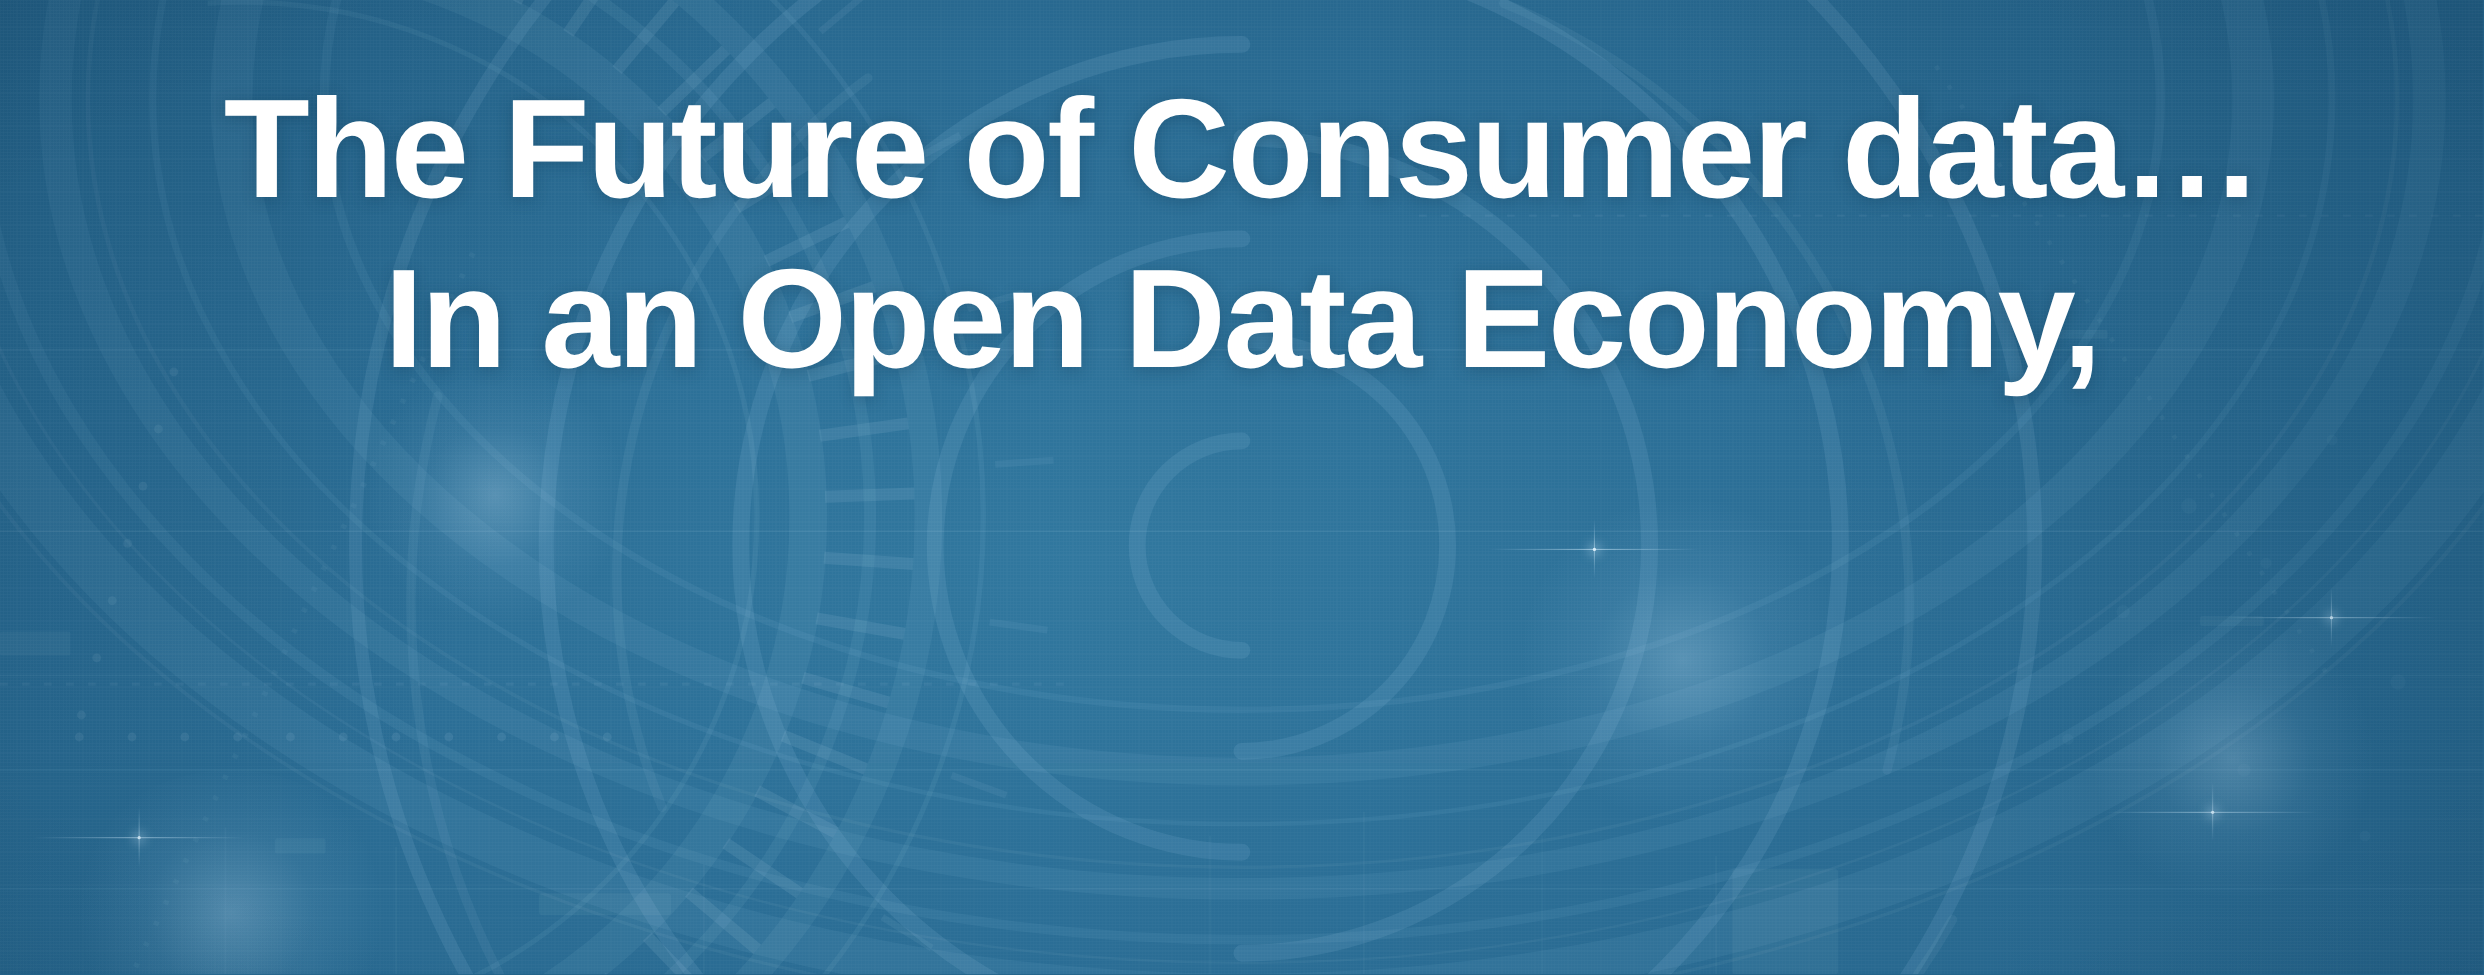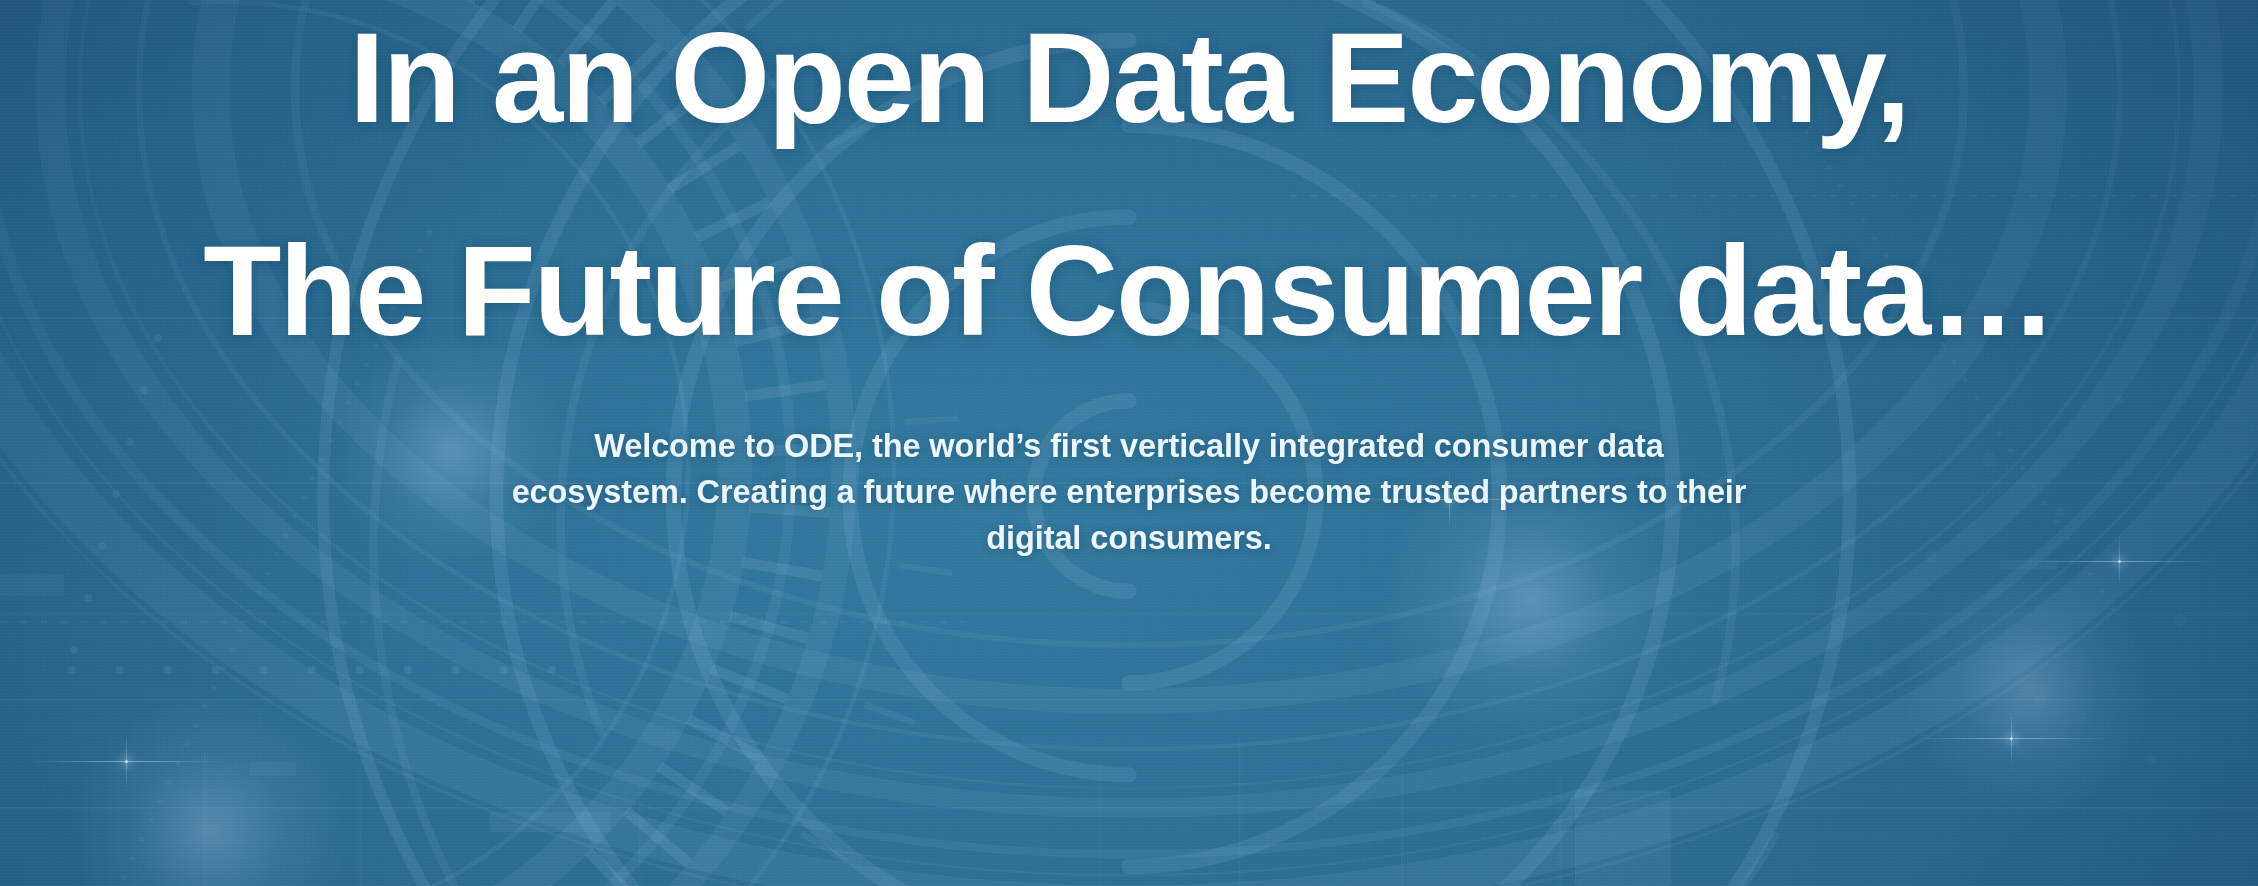--- a/index.html
+++ b/index.html
@@ -339,19 +339,18 @@
     <div class="flare" style="left:125px; top:760px;"></div>
     <div class="flare" style="left:2118px; top:560px;"></div>
   </div>
 
   <div class="bg-corner-dark"></div>
   <div class="bg-vignette"></div>
   <div class="noise"></div>
 
   <div class="content">
     <h1 class="headline">
+      <span class="headline-line l1">The Future of Consumer data…</span>
       <span class="headline-line l2">In an Open Data Economy,</span>
-      <span class="headline-line l1">The Future of Consumer data…</span>
     </h1>
-    <p class="subhead">Welcome to ODE, the world’s first vertically integrated consumer data ecosystem. Creating a future where enterprises become trusted partners to their digital consumers.</p>
   </div>
 
 </div>
 
 </body></html>

